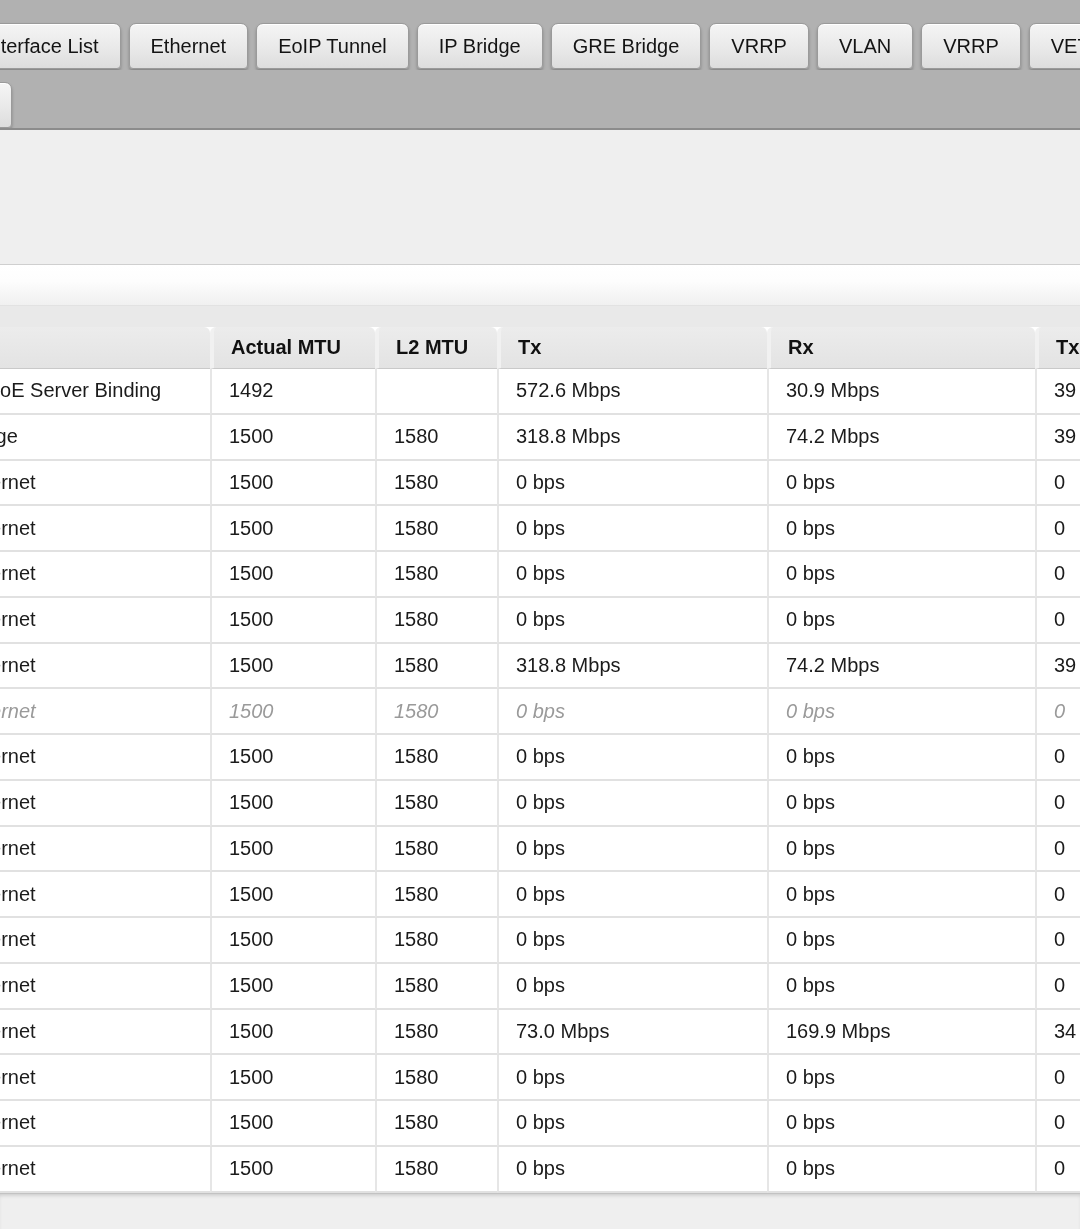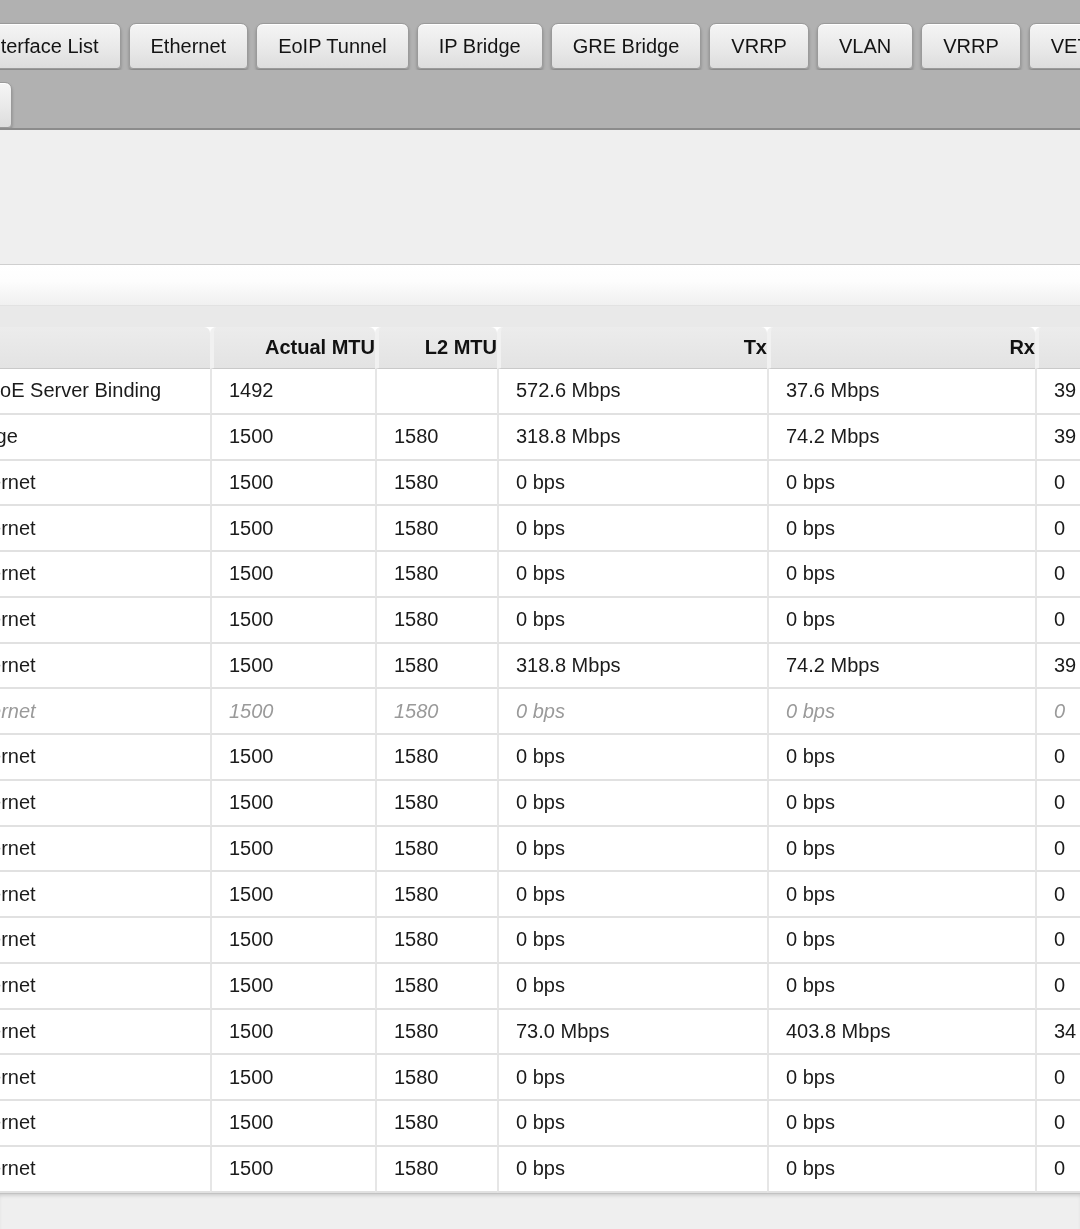--- a/index.html
+++ b/index.html
@@ -32,21 +32,21 @@
   .empty-panel{height:134px;background:#efefef;border-bottom:1px solid #cfcfcf;}
   .gradient-bar{height:40px;background:linear-gradient(180deg,#ffffff 0%,#fdfdfd 40%,#f0f0f0 100%);border-bottom:1px solid #e2e2e2;}
   .table-band{background:#e9e9e9;padding-top:21px;}
   
   .table-wrap{width:1080px;overflow:hidden;background:#ffffff;}
   table{
     border-collapse:separate;border-spacing:0;table-layout:fixed;
     width:1242px;margin-left:-57px;font-size:20px;
   }
   thead th{
-    box-sizing:border-box;height:42px;padding:0 0 0 17px;text-align:right;
+    box-sizing:border-box;height:42px;padding:0 0 0 17px;text-align:left;
     font-weight:bold;color:#111;
     background:linear-gradient(180deg,#ececec 0%,#e3e3e3 100%);
     border-bottom:1px solid #c9c9c9;border-radius:6px 6px 0 0;
     white-space:nowrap;overflow:hidden;
   }
   thead th + th{border-left:4px solid #f1f1f1;}
   tbody td{
     box-sizing:border-box;height:45.75px;padding:0 0 0 17px;
     background:#ffffff;border-bottom:2px solid #e1e1e1;
     white-space:nowrap;overflow:hidden;color:#1b1b1b;
@@ -93,21 +93,21 @@
           <th>Rx</th>
           <th>Tx P</th>
         </tr>
       </thead>
       <tbody>
           <tr>
     <td>PPPoE Server Binding</td>
     <td>1492</td>
     <td></td>
     <td>572.6 Mbps</td>
-    <td>37.6 Mbps</td>
+    <td>30.9 Mbps</td>
     <td>39 4</td>
   </tr>
           <tr>
     <td>Bridge</td>
     <td>1500</td>
     <td>1580</td>
     <td>318.8 Mbps</td>
     <td>74.2 Mbps</td>
     <td>39 4</td>
   </tr>
@@ -205,21 +205,21 @@
     <td>1580</td>
     <td>0 bps</td>
     <td>0 bps</td>
     <td>0</td>
   </tr>
           <tr>
     <td>Ethernet</td>
     <td>1500</td>
     <td>1580</td>
     <td>73.0 Mbps</td>
-    <td>403.8 Mbps</td>
+    <td>169.9 Mbps</td>
     <td>34 4</td>
   </tr>
           <tr>
     <td>Ethernet</td>
     <td>1500</td>
     <td>1580</td>
     <td>0 bps</td>
     <td>0 bps</td>
     <td>0</td>
   </tr>

